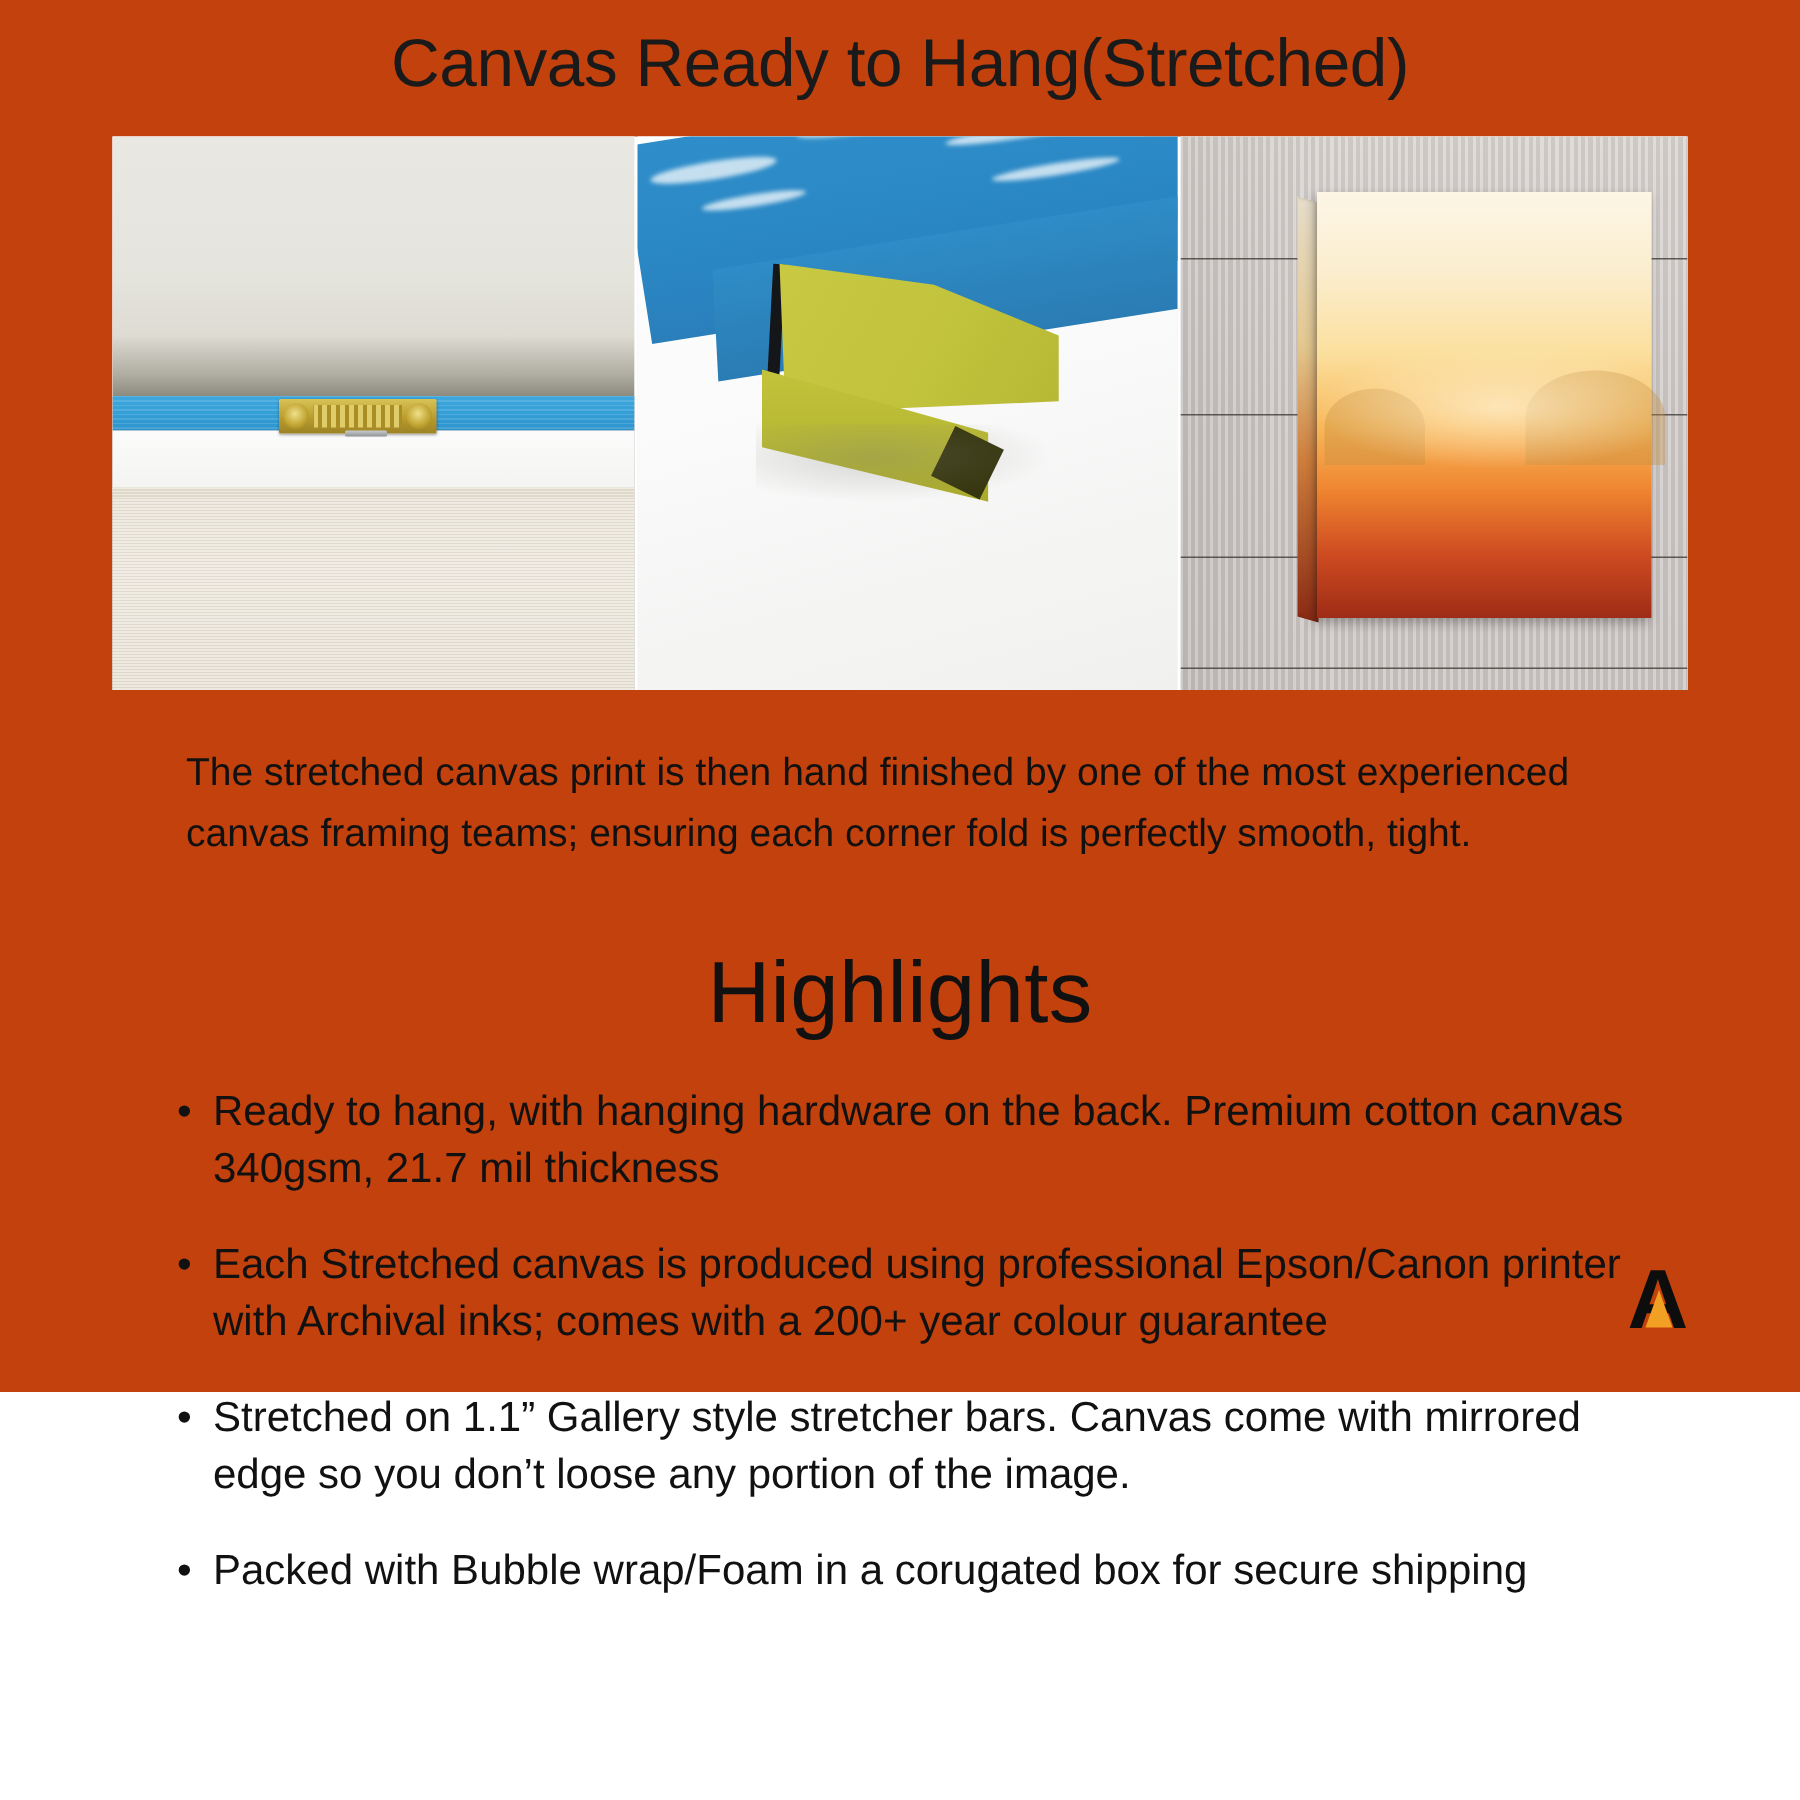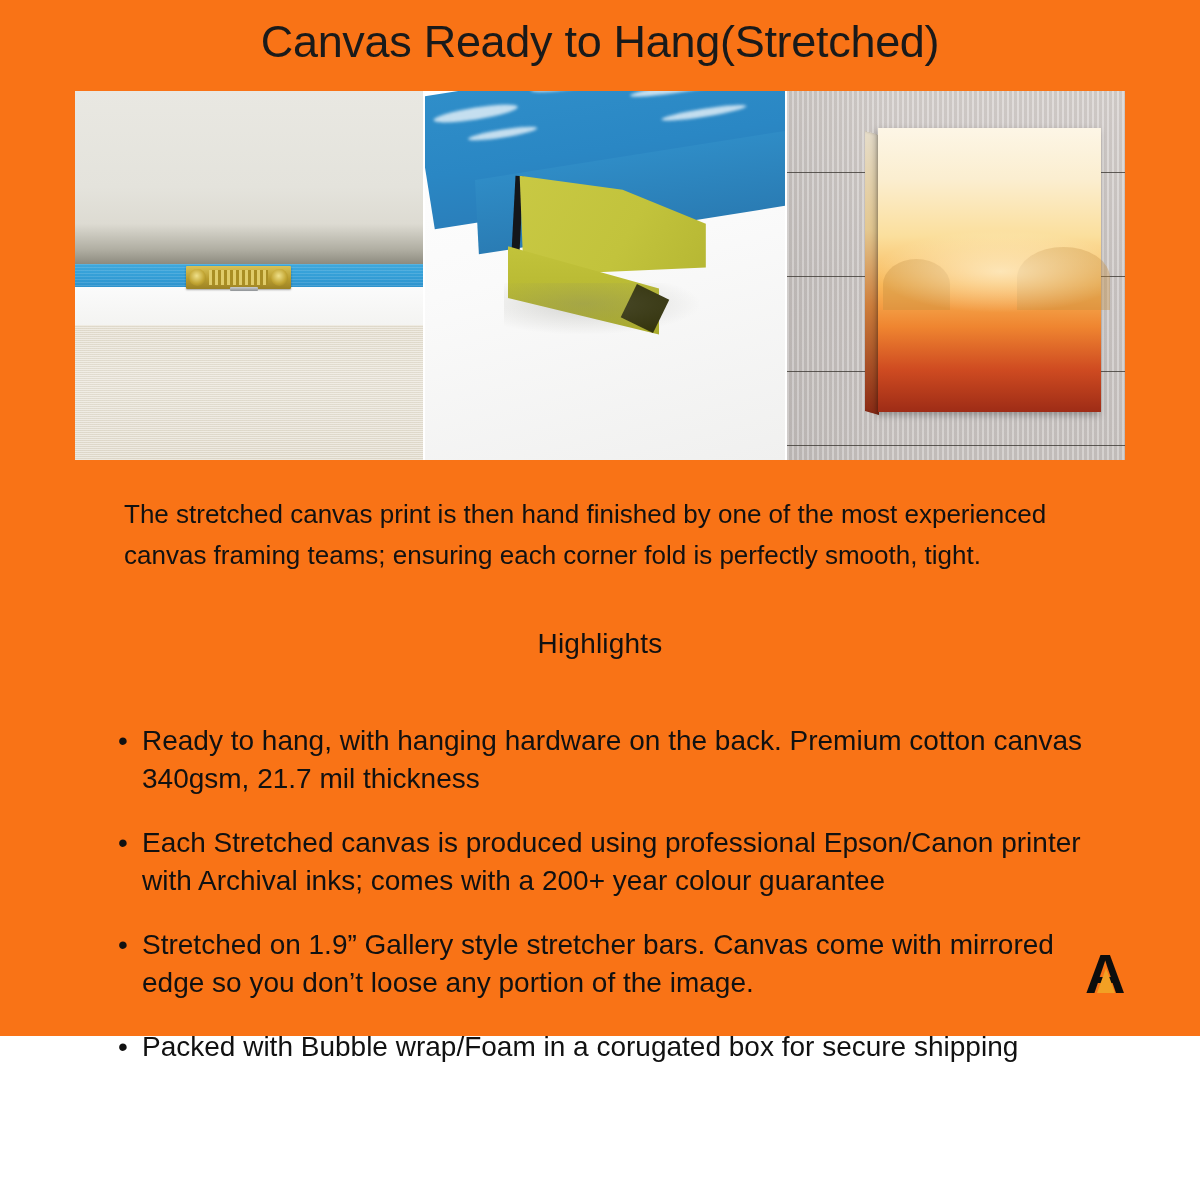--- a/index.html
+++ b/index.html
@@ -9,22 +9,22 @@
     height: 1200px;
     background: #ffffff;
     font-family: "Liberation Sans", sans-serif;
     color: #000000;
     overflow: hidden;
   }
 
   .page {
     position: relative;
     width: 1200px;
-    height: 1036px;
-    background: #f97316;
+    height: 928px;
+    background: #c2410c;
   }
 
   
   .title {
     position: absolute;
     top: 16px;
     left: 0;
     width: 1200px;
     text-align: center;
     font-family: "Liberation Sans", sans-serif;
@@ -236,21 +236,21 @@
     color: #111111;
   }
 
   
   .highlights-heading {
     position: absolute;
     top: 628px;
     left: 0;
     width: 1200px;
     text-align: center;
-    font-size: 28px;
+    font-size: 58px;
     font-weight: 400;
     letter-spacing: 0.2px;
     color: #111111;
   }
 
   
   .bullets {
     position: absolute;
     top: 722px;
     left: 110px;
@@ -379,21 +379,21 @@
     <li class="bullet">
       <span class="bullet-marker">•</span>
       <span>Ready to hang,  with hanging hardware on the back.  Premium cotton canvas 340gsm, 21.7 mil thickness</span>
     </li>
     <li class="bullet">
       <span class="bullet-marker">•</span>
       <span>Each Stretched canvas is produced using professional Epson/Canon printer with Archival inks; comes with a 200+ year colour guarantee</span>
     </li>
     <li class="bullet">
       <span class="bullet-marker">•</span>
-      <span>Stretched on 1.9” Gallery style stretcher bars. Canvas come with mirrored edge so you don’t loose any portion of the image.</span>
+      <span>Stretched on 1.1” Gallery style stretcher bars. Canvas come with mirrored edge so you don’t loose any portion of the image.</span>
     </li>
     <li class="bullet">
       <span class="bullet-marker">•</span>
       <span>Packed with Bubble wrap/Foam in a corugated box for secure shipping</span>
     </li>
   </ul>
 
   <div class="logo">
     <span class="logo-a">
       <span class="logo-a-glyph">A</span>

